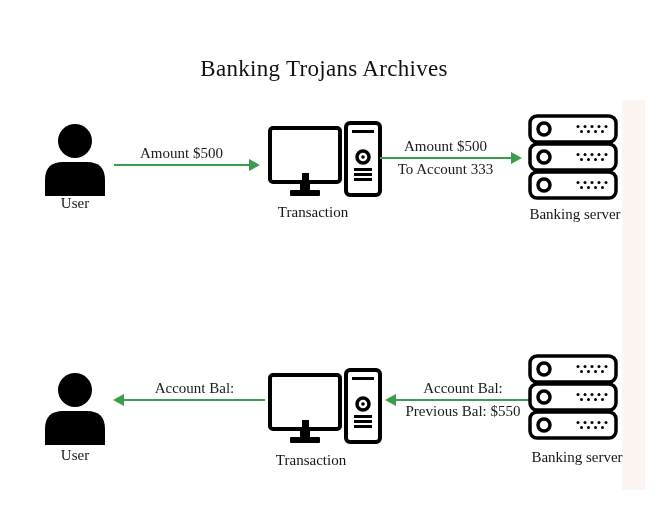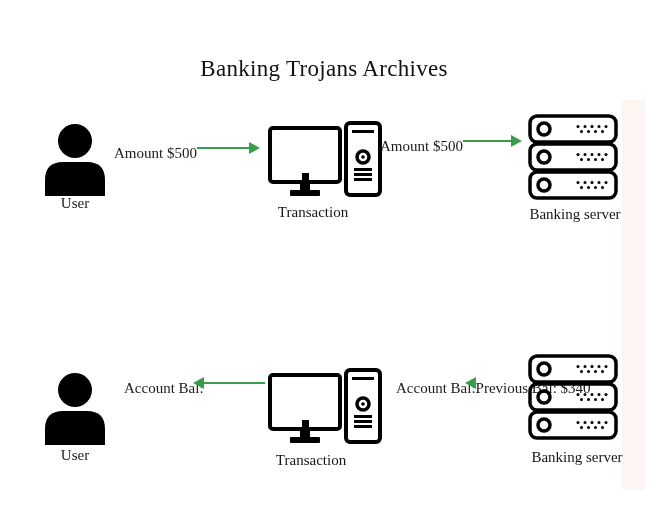--- a/index.html
+++ b/index.html
@@ -15,21 +15,21 @@
   .strip{position:absolute; left:622px; top:100px; width:23px; height:390px; background:var(--strip);}
   .title{
     position:absolute; left:0; top:56px; width:648px;
     text-align:center; font-size:23px; letter-spacing:.3px; color:#111;
   }
   .icon-svg{position:absolute; display:block;}
   .node-label{
     position:absolute; width:120px; text-align:center;
     font-size:15px; color:#161616; white-space:nowrap;
   }
-  .arrow{position:absolute; display:flex; }
+  .arrow{position:absolute; display:flex; flex-direction:column;}
   .arrow-text{font-size:15px; line-height:17px; text-align:center; white-space:nowrap; color:#1b1b1b;}
   .arrow-line{position:relative; height:2px; margin:2px 0; background:var(--arrow); width:100%;}
   .head{position:absolute; top:-5px; width:0; height:0;
         border-top:6px solid transparent; border-bottom:6px solid transparent;}
   .dir-right .head{right:-11px; border-left:11px solid var(--arrow);}
   .dir-left  .head{left:-11px;  border-right:11px solid var(--arrow);}
   svg .stroke{fill:none; stroke:var(--ink);}
   svg .fill{fill:var(--ink); stroke:none;}
 </style>
 </head>
@@ -67,20 +67,21 @@
     <rect class="fill" x="92" y="55" width="18" height="3"></rect>
     <rect class="fill" x="92" y="60" width="18" height="3"></rect>
   </svg>
   <div class="node-label" style="left:253px; top:204px;">Transaction</div>
 
   <div class="arrow dir-right" style="left:380px; top:138px; width:131px;">
     <div class="arrow-text">Amount $500</div>
     <div class="arrow-line">
       <span class="head"></span>
     </div>
+    <div class="arrow-text">To Account 333</div>
   </div>
 
   <svg class="icon-svg" style="left:528px; top:114px;" width="92" height="88" viewBox="0 0 92 88">
     <g>
       <rect class="stroke" x="2" y="2" width="86" height="26" rx="7" stroke-width="3.5"></rect>
       <circle class="stroke" cx="16" cy="15" r="6" stroke-width="3.5"></circle>
       <circle class="fill" cx="50" cy="12.5" r="1.5"></circle>
         <circle class="fill" cx="57" cy="12.5" r="1.5"></circle>
         <circle class="fill" cx="64" cy="12.5" r="1.5"></circle>
         <circle class="fill" cx="71" cy="12.5" r="1.5"></circle>
@@ -145,21 +146,21 @@
     <rect class="fill" x="92" y="55" width="18" height="3"></rect>
     <rect class="fill" x="92" y="60" width="18" height="3"></rect>
   </svg>
   <div class="node-label" style="left:251px; top:452px;">Transaction</div>
 
   <div class="arrow dir-left" style="left:396px; top:380px; width:134px;">
     <div class="arrow-text">Account Bal:</div>
     <div class="arrow-line">
       <span class="head"></span>
     </div>
-    <div class="arrow-text">Previous Bal: $340</div>
+    <div class="arrow-text">Previous Bal: $550</div>
   </div>
 
   <svg class="icon-svg" style="left:528px; top:354px;" width="92" height="88" viewBox="0 0 92 88">
     <g>
       <rect class="stroke" x="2" y="2" width="86" height="26" rx="7" stroke-width="3.5"></rect>
       <circle class="stroke" cx="16" cy="15" r="6" stroke-width="3.5"></circle>
       <circle class="fill" cx="50" cy="12.5" r="1.5"></circle>
         <circle class="fill" cx="57" cy="12.5" r="1.5"></circle>
         <circle class="fill" cx="64" cy="12.5" r="1.5"></circle>
         <circle class="fill" cx="71" cy="12.5" r="1.5"></circle>

